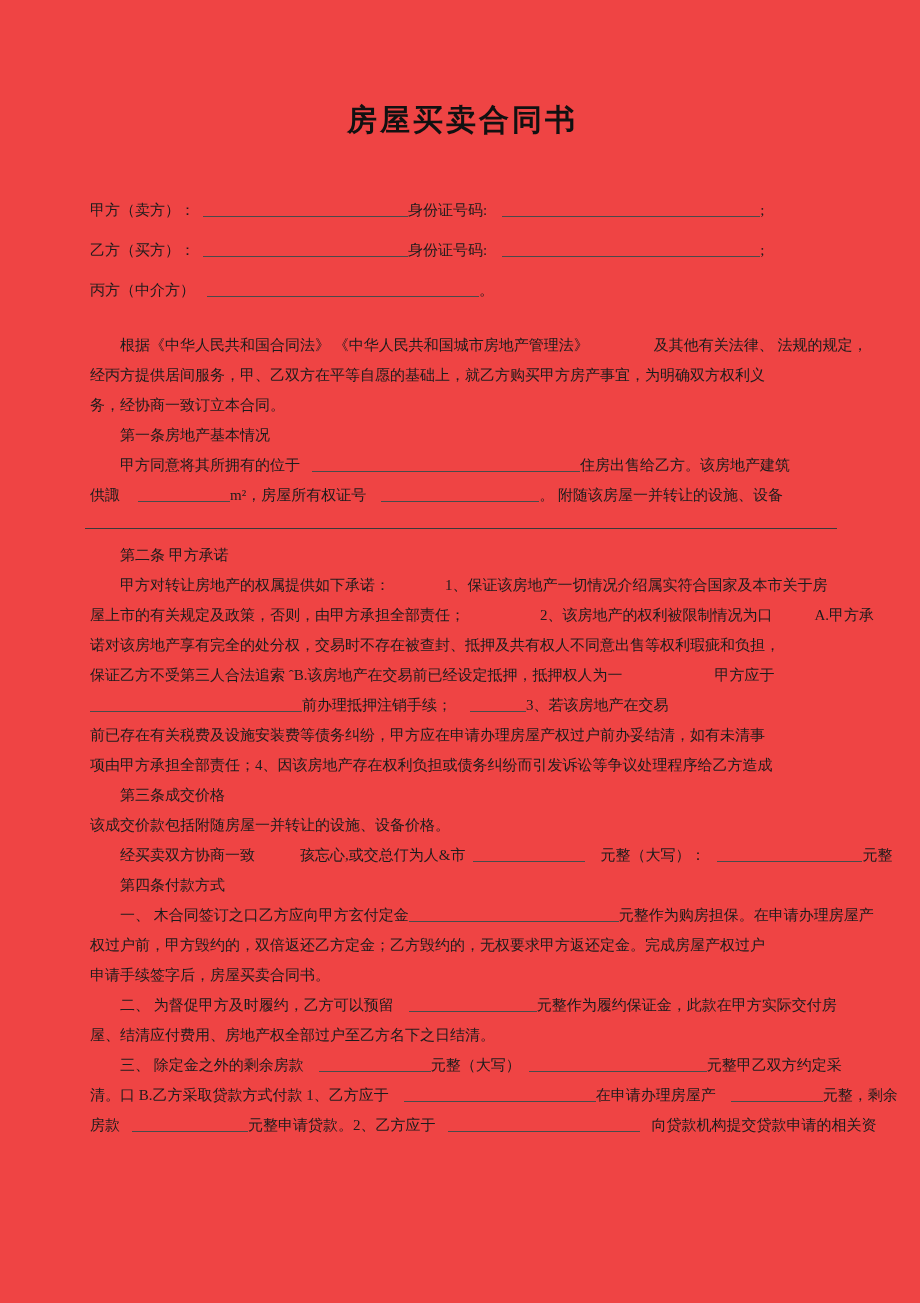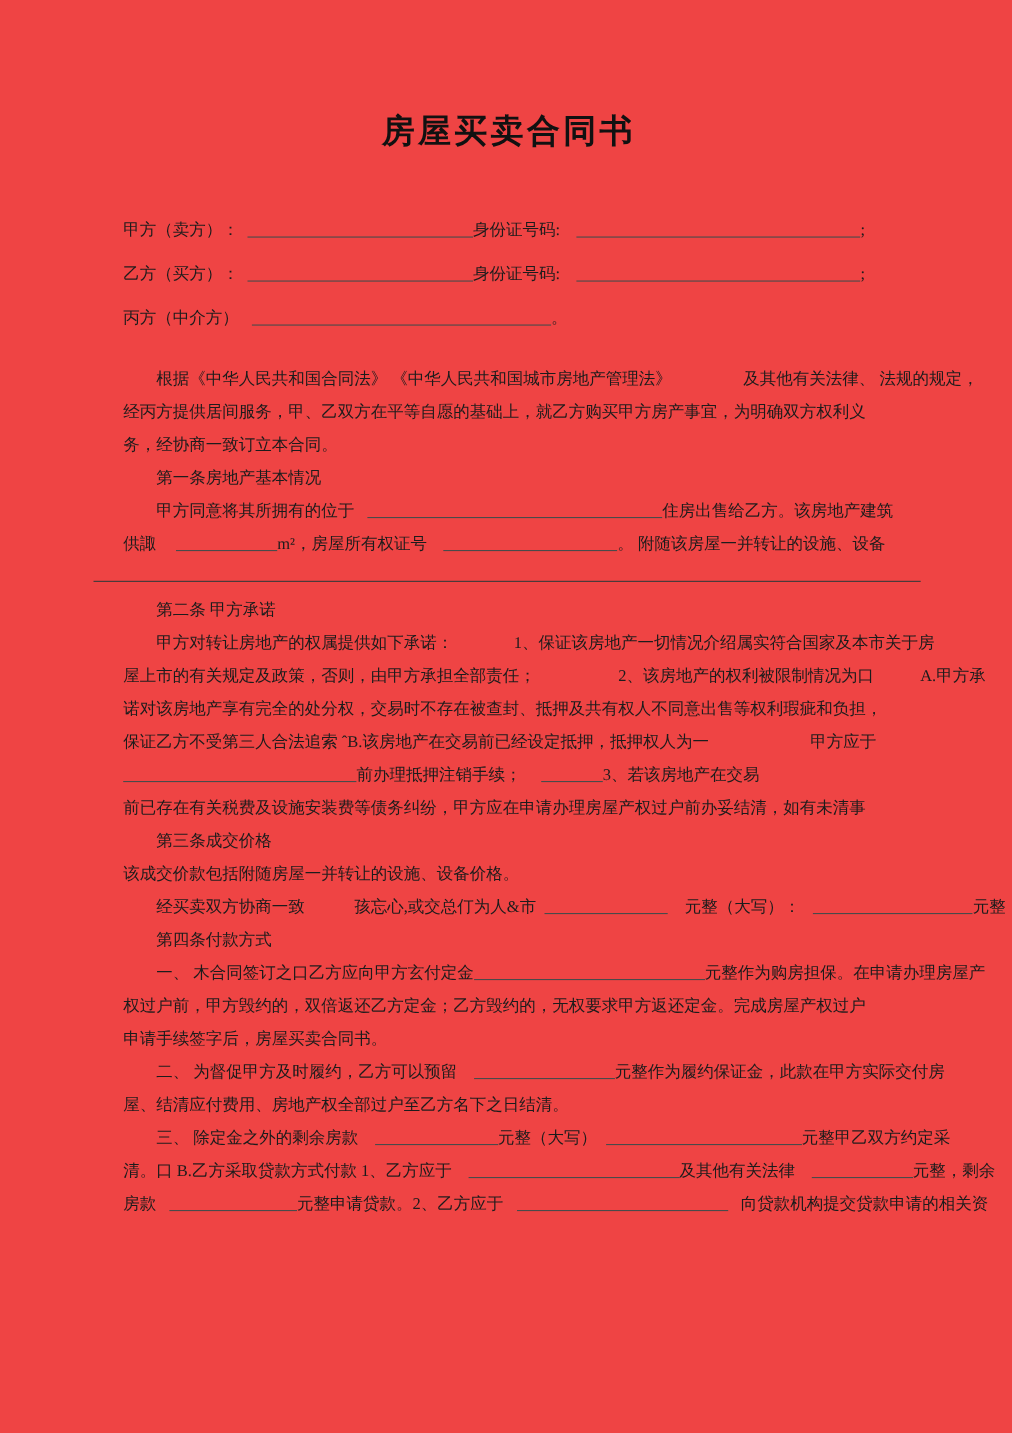--- a/index.html
+++ b/index.html
@@ -12,21 +12,20 @@
   .doc{padding:98px 85px 0 90px;}
   h1.title{
     margin:0 0 48px 0;text-align:center;
     font-size:30px;font-weight:bold;letter-spacing:3px;color:#111;
     line-height:44px;
   }
   .party-block{margin-bottom:20px;}
   .line{
     white-space:nowrap;height:30px;line-height:30px;
     font-size:15px;
-    margin-left:22px;
   }
   .party{height:40px;line-height:40px;}
   .indent{padding-left:30px;}
   .blank{
     display:inline-block;height:14px;
     border-bottom:1px solid #4a4a4a;
     vertical-align:-2px;
   }
   .gap{display:inline-block;height:1px;}
   .fullrule{
@@ -96,20 +95,21 @@
         <span>屋上市的有关规定及政策，否则，由甲方承担全部责任；</span><span class="gap g75"></span><span>2、该房地产的权利被限制情况为口</span><span class="gap g42"></span><span>A.甲方承</span>
       </div>
       <div class="line"><span>诺对该房地产享有完全的处分权，交易时不存在被查封、抵押及共有权人不同意出售等权利瑕疵和负担，</span></div>
       <div class="line">
         <span>保证乙方不受第三人合法追索 ˆB.该房地产在交易前已经设定抵押，抵押权人为一</span><span class="gap g92"></span><span>甲方应于</span>
       </div>
       <div class="line">
         <span class="blank w212"></span><span>前办理抵押注销手续；</span><span class="gap g18"></span><span class="blank w56"></span><span>3、若该房地产在交易</span>
       </div>
       <div class="line"><span>前已存在有关税费及设施安装费等债务纠纷，甲方应在申请办理房屋产权过户前办妥结清，如有未清事</span></div>
+      <div class="line"><span>项由甲方承担全部责任；4、因该房地产存在权利负担或债务纠纷而引发诉讼等争议处理程序给乙方造成</span></div>
     </div>
 
     <div>
       <div class="line indent"><span>第三条成交价格</span></div>
       <div class="line"><span>该成交价款包括附随房屋一并转让的设施、设备价格。</span></div>
       <div class="line indent">
         <span>经买卖双方协商一致</span><span class="gap g45"></span><span>孩忘心,或交总仃为人&amp;市</span><span class="gap g8"></span><span class="blank w112"></span><span class="gap g15"></span><span>元整（大写）：</span><span class="gap g12"></span><span class="blank w145"></span><span>元整</span>
       </div>
     </div>
 
@@ -121,21 +121,21 @@
       <div class="line"><span>权过户前，甲方毁约的，双倍返还乙方定金；乙方毁约的，无权要求甲方返还定金。完成房屋产权过户</span></div>
       <div class="line"><span>申请手续签字后，房屋买卖合同书。</span></div>
       <div class="line indent">
         <span>二、 为督促甲方及时履约，乙方可以预留</span><span class="gap g15"></span><span class="blank w128"></span><span>元整作为履约保证金，此款在甲方实际交付房</span>
       </div>
       <div class="line"><span>屋、结清应付费用、房地产权全部过户至乙方名下之日结清。</span></div>
       <div class="line indent">
         <span>三、 除定金之外的剩余房款</span><span class="gap g15"></span><span class="blank w112"></span><span>元整（大写）</span><span class="gap g8"></span><span class="blank w178"></span><span>元整甲乙双方约定采</span>
       </div>
       <div class="line">
-        <span>清。口 B.乙方采取贷款方式付款 1、乙方应于</span><span class="gap g15"></span><span class="blank w192"></span><span>及其他有关法律</span><span class="gap g15"></span><span class="blank w92"></span><span>元整，剩余</span>
+        <span>清。口 B.乙方采取贷款方式付款 1、乙方应于</span><span class="gap g15"></span><span class="blank w192"></span><span>在申请办理房屋产</span><span class="gap g15"></span><span class="blank w92"></span><span>元整，剩余</span>
       </div>
       <div class="line">
         <span>房款</span><span class="gap g12"></span><span class="blank w116"></span><span>元整申请贷款。2、乙方应于</span><span class="gap g12"></span><span class="blank w192"></span><span class="gap g12"></span><span>向贷款机构提交贷款申请的相关资</span>
       </div>
     </div>
 
   </div>
 </div>
 
 </body></html>

